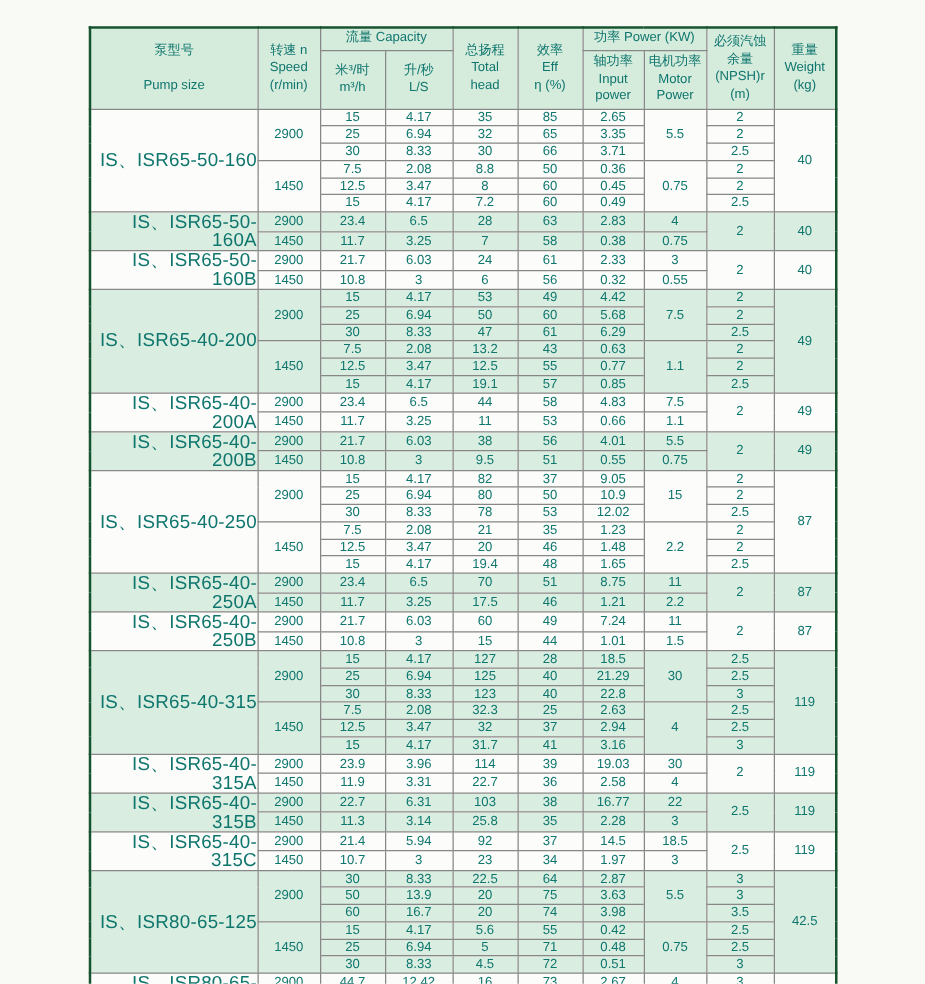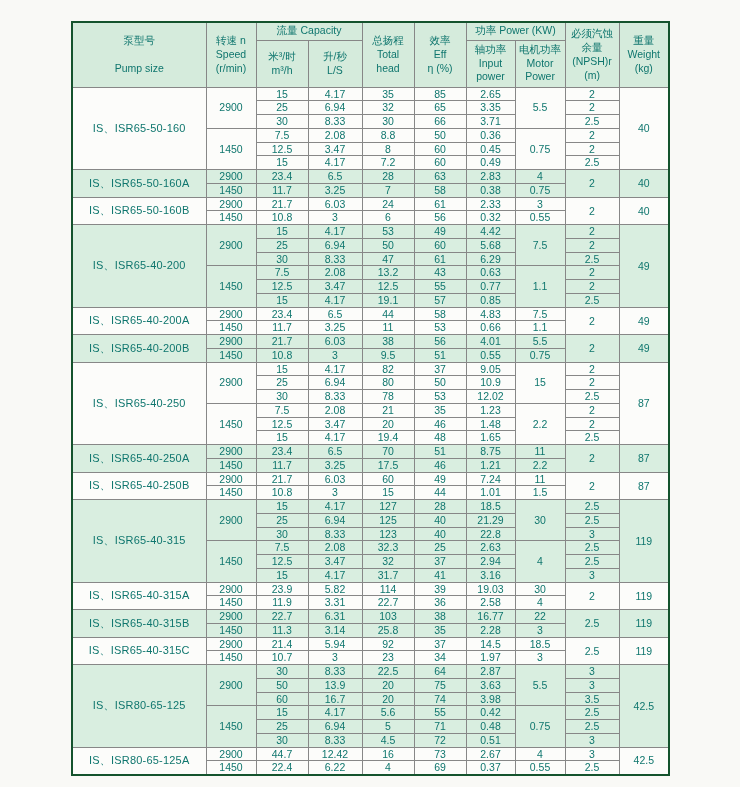--- a/index.html
+++ b/index.html
@@ -40,21 +40,21 @@
   }
   .pump-table thead tr.hrow-1 { height:18px; }
   .pump-table thead tr.hrow-2 { height:47px; }
   .pump-table tbody tr { height:13.75px; }
   .pump-table tbody td {
     font-size:10.5px;
     line-height:1;
     background:#fcfcfa;
   }
   .pump-table tbody tr.shaded td { background:#d9eee0; }
-  .pump-table tbody td.name { font-size:11px; letter-spacing:0.2px; }
+  .pump-table tbody td.name { font-size:15px; letter-spacing:0.2px;text-align:right; }
 </style>
 </head>
 <body>
 
 <div class="page">
   <div class="table-wrap">
     <table class="pump-table">
       <colgroup>
         <col style="width:134px">
           <col style="width:50px">
@@ -444,21 +444,21 @@
             <td>4.17</td>
             <td>31.7</td>
             <td>41</td>
             <td>3.16</td>
             <td>3</td>
           </tr>
           <tr>
             <td class="name" rowspan="2">IS、ISR65-40-315A</td>
             <td>2900</td>
             <td>23.9</td>
-            <td>5.82</td>
+            <td>3.96</td>
             <td>114</td>
             <td>39</td>
             <td>19.03</td>
             <td>30</td>
             <td rowspan="2">2</td>
             <td rowspan="2">119</td>
           </tr>
           <tr>
             <td>1450</td>
             <td>11.9</td>

